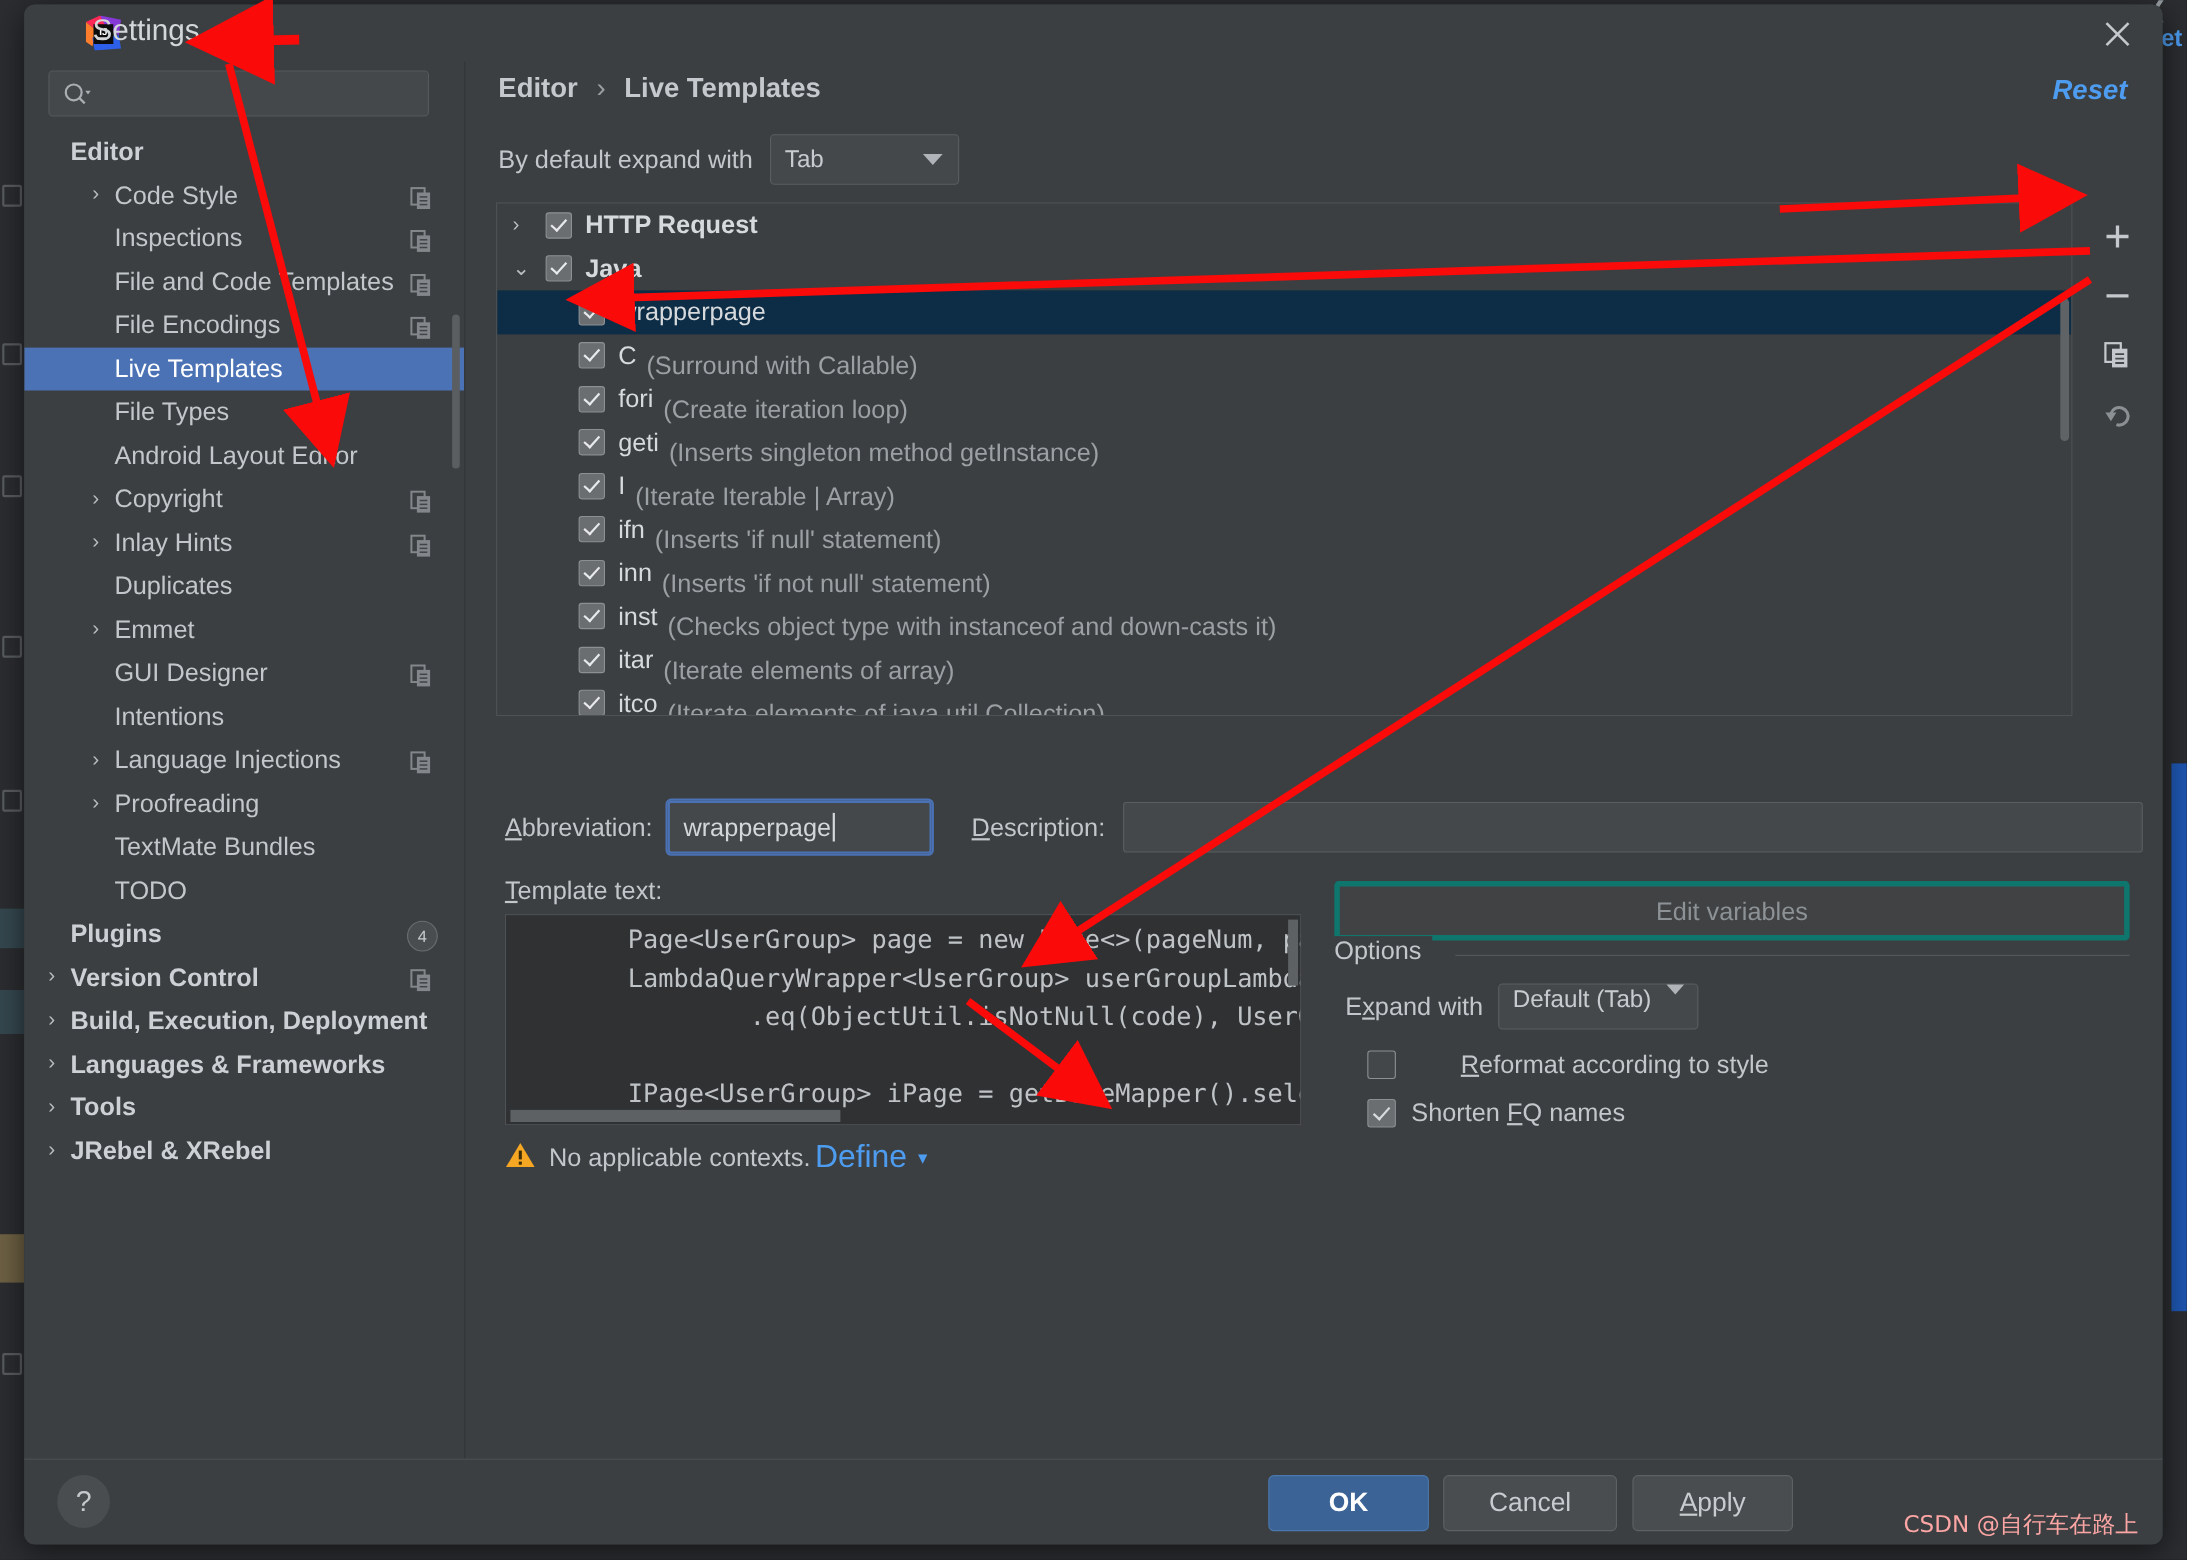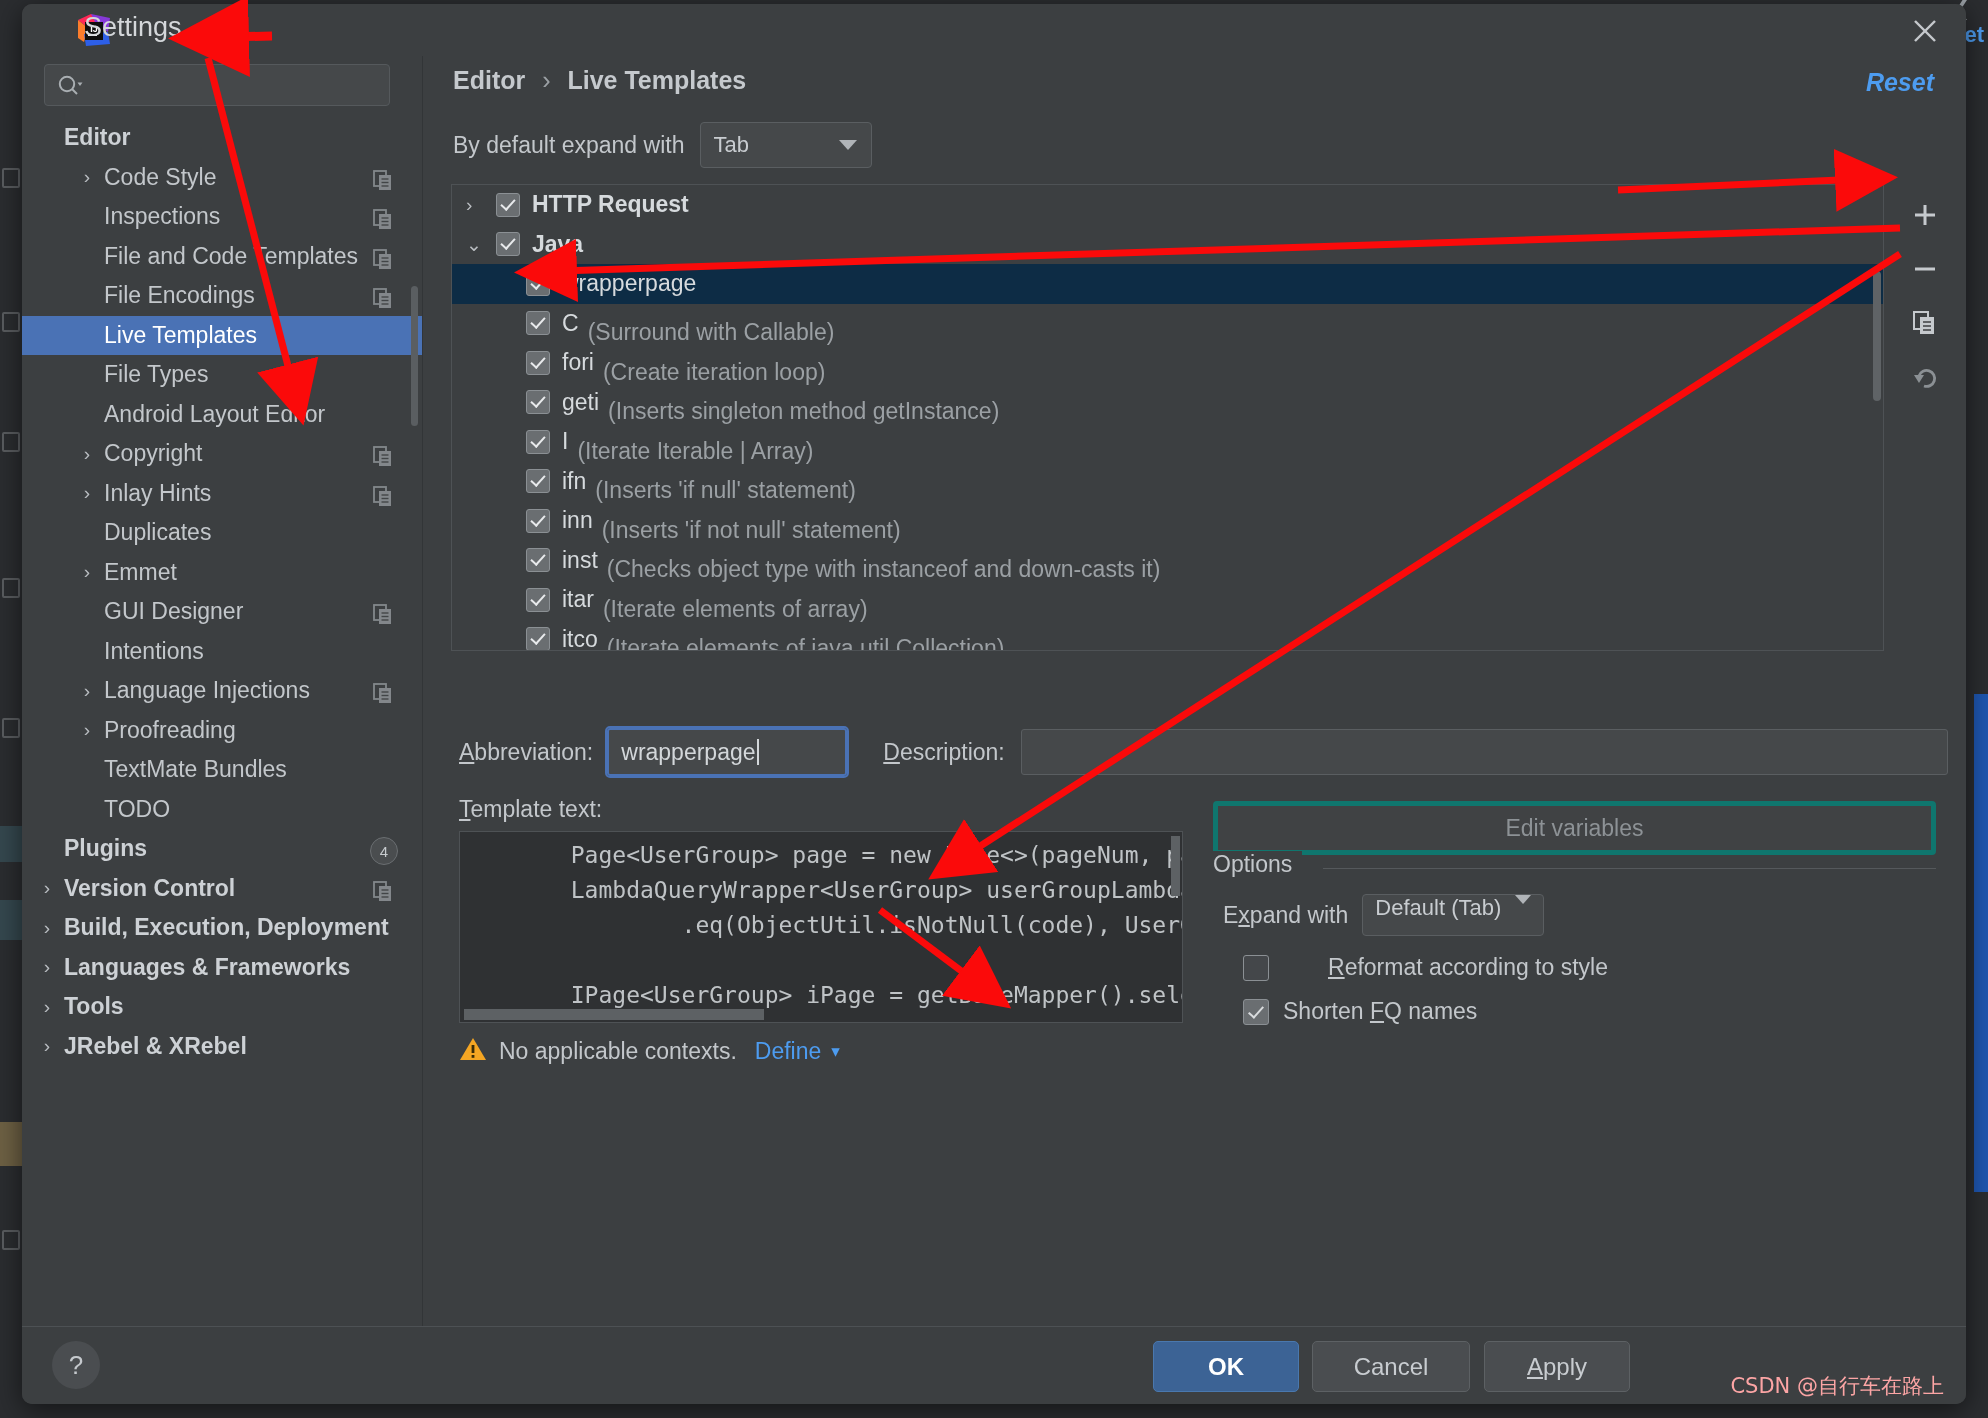--- a/index.html
+++ b/index.html
@@ -114,21 +114,21 @@
       flex:none;margin-right:14px;position:relative;cursor:pointer;}
   .ck.on{background:#6a6e71;}
   .ck.on::after{content:"";position:absolute;left:8px;top:3px;width:6px;height:13px;
       border:solid #d9dcde;border-width:0 2.6px 2.6px 0;transform:rotate(42deg);}
   .ck-lbl{font-size:23px;color:#c3c7cb;}
   .u{text-decoration:underline;}
 
   .ctxrow{position:absolute;left:36px;top:980px;display:flex;align-items:center;}
   .warn-ic{margin-right:12px;}
   .ctx-text{font-size:23px;color:#c3c7cb;}
-  .define{font-size:23px;color:#4d9cf0;margin-left:18px;cursor:pointer;}
+  .define{font-size:29px;color:#4d9cf0;margin-left:4px;cursor:pointer;}
   .define-car{margin-left:10px;color:#4d9cf0;font-size:17px;}
 
   
   .footer{position:absolute;left:0;bottom:0;width:100%;height:77px;background:#3c3f41;
           border-top:1px solid #4d5154;}
   .help{position:absolute;left:30px;top:14px;width:48px;height:48px;border-radius:50%;
         background:#4a4d50;display:flex;align-items:center;justify-content:center;
         color:#c5c9cd;font-size:26px;cursor:pointer;}
   .btn{position:absolute;top:14px;height:49px;border-radius:5px;display:flex;align-items:center;
        justify-content:center;font-size:24px;cursor:pointer;}

